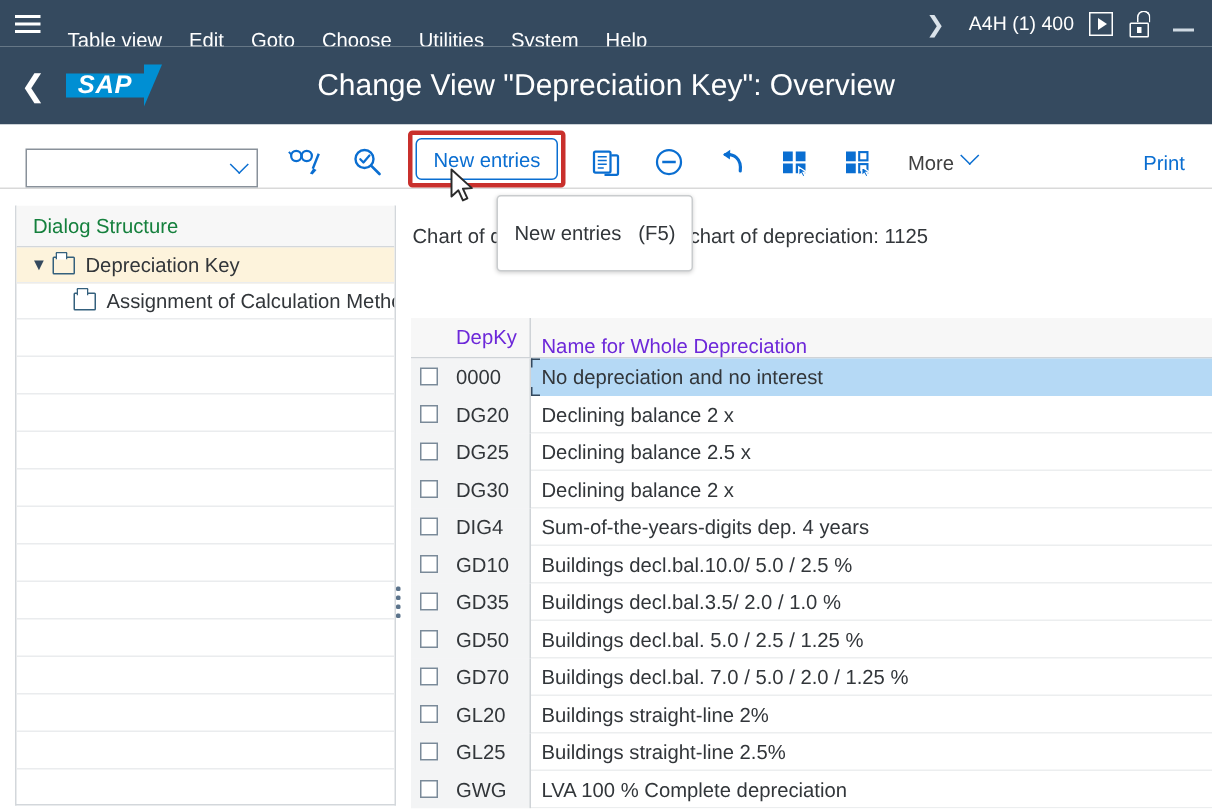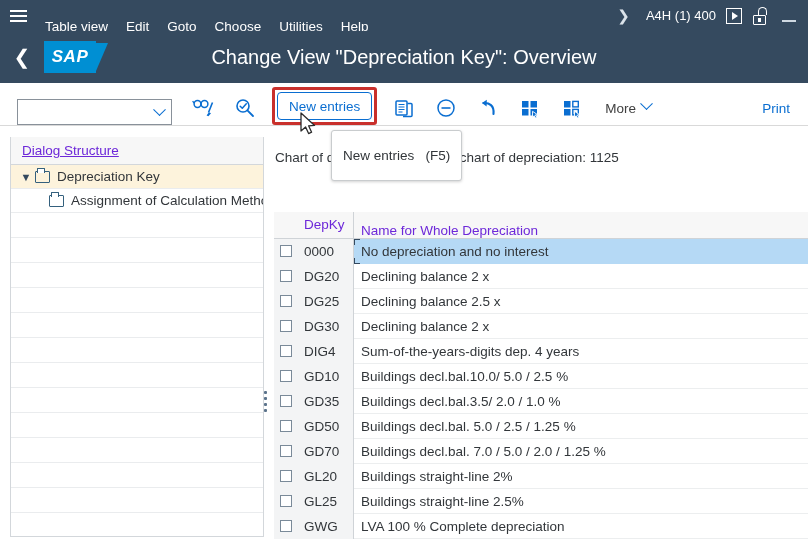--- a/index.html
+++ b/index.html
@@ -70,21 +70,21 @@
   }
   .back-arrow {
     width: 44px; height: 52px; display: flex; align-items: center; justify-content: center;
     color: #ffffff; font-size: 20px; cursor: pointer;
   }
   .sap-logo {
     width: 64px; height: 28px; position: relative; cursor: pointer;
     display: flex; align-items: center;
   }
   .sap-logo .blk {
-    width: 52px; height: 32px; background: #008fd3;
+    width: 52px; height: 16px; background: #008fd3;
     display: flex; align-items: center; justify-content: center;
     color: #ffffff; font-weight: bold; font-size: 17px; letter-spacing: .5px;
     font-style: italic;
   }
   .sap-logo .tail {
     width: 0; height: 0;
     border-left: 12px solid #008fd3;
     border-bottom: 28px solid transparent;
   }
   .shell-title {
@@ -154,21 +154,21 @@
 
   
   .leftpanel {
     position: absolute; left: 10px; top: 137px; width: 254px; height: 400px;
     background: #ffffff; border: 1px solid #d3d7db; border-top: none;
     overflow: hidden;
   }
   .ls-header {
     height: 28px; background: #f7f7f7; border-bottom: 1px solid #d3d7db;
     display: flex; align-items: center; padding-left: 11px;
-    font-size: 13.5px; color: #6d28d9; text-decoration: underline;
+    font-size: 13.5px; color: #15803d;
   }
   .tree-row {
     height: 24px; display: flex; align-items: center; font-size: 13.5px;
     color: #32363a; border-bottom: 1px solid #eaecee; cursor: pointer;
     white-space: nowrap; overflow: hidden; padding-left: 8px;
   }
   .tree-row.selected { background: #fdf3dc; }
   .tree-row.indent { padding-left: 38px; }
   .twisty {
     width: 14px; color: #34495e; font-size: 11px; display: flex;
@@ -252,20 +252,21 @@
     <div class="hamburger">
       <span></span>
         <span></span>
         <span></span>
     </div>
     <div class="menu-item"><u>T</u><span>able view</span></div>
     <div class="menu-item"><u>E</u>dit</div>
     <div class="menu-item"><u>G</u>oto</div>
     <div class="menu-item"><u>C</u>hoose</div>
     <div class="menu-item">Utilitie<u>s</u></div>
+    <div class="menu-item">S<u>y</u>stem</div>
     <div class="menu-item"><u>H</u>elp</div>
     <div class="menubar-right">
       <div class="chev-right">❯</div>
       <div class="sysinfo">A4H (1) 400</div>
       <div class="icon-box">
           <div class="tri"></div>
         </div>
       <div class="lock-ico">
         <div class="shackle"></div>
           <div class="body"></div>

